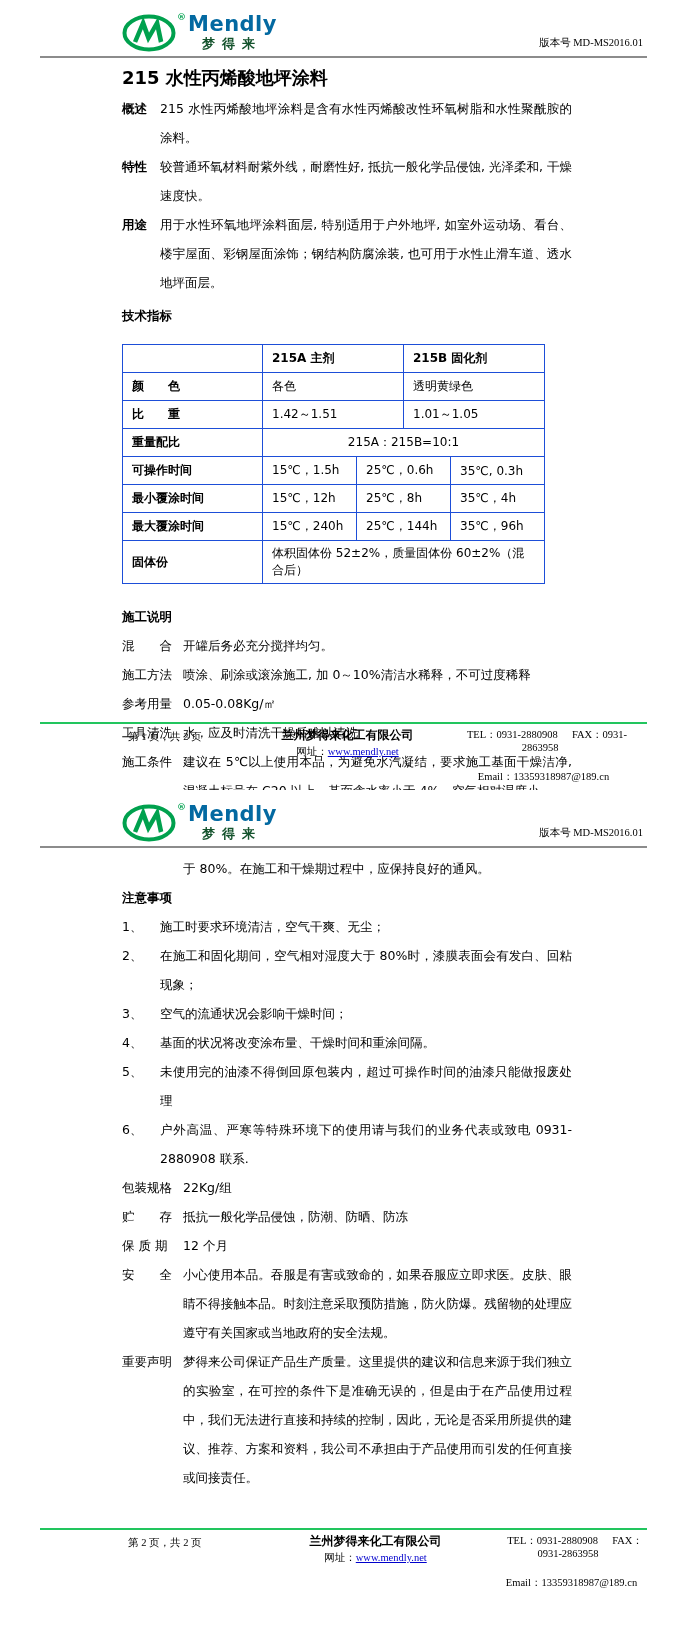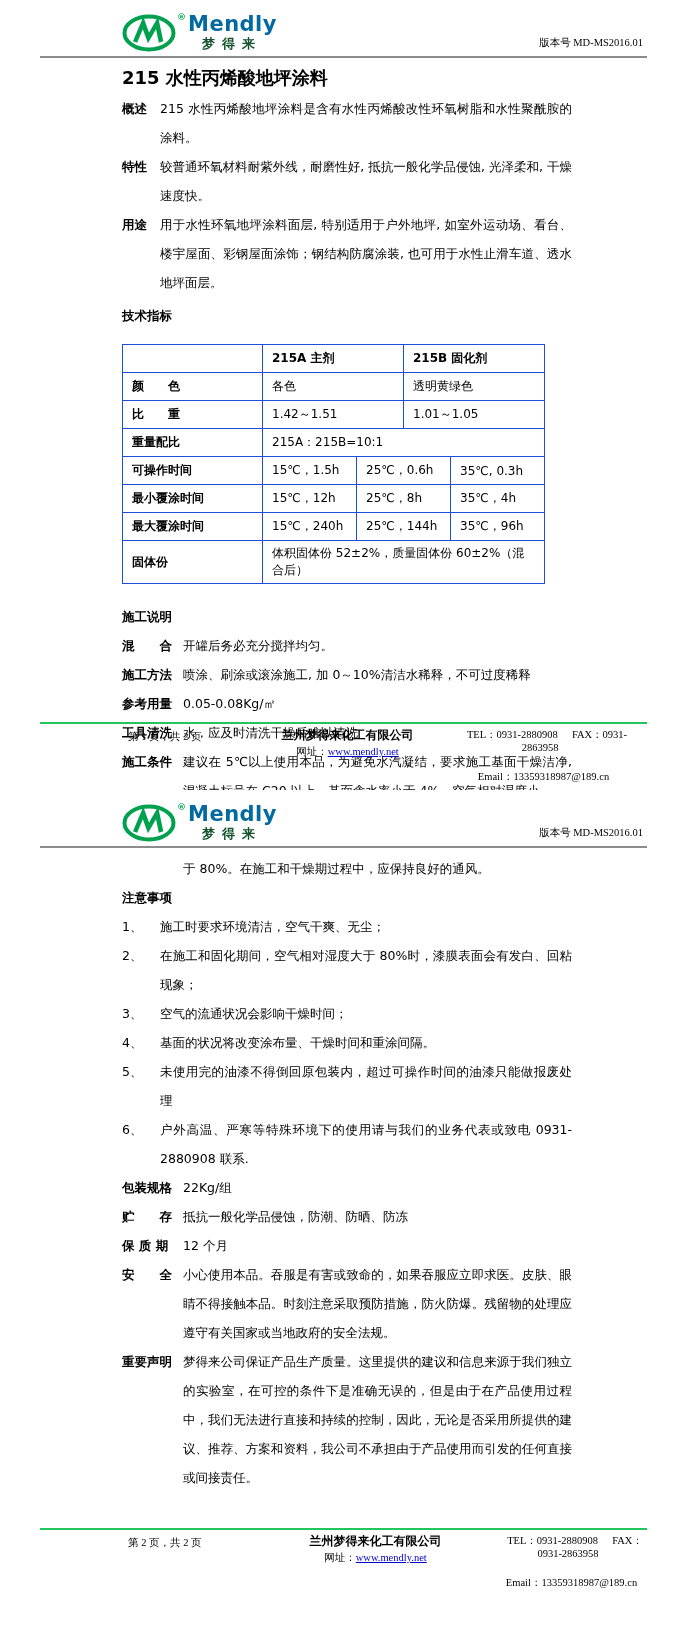--- a/index.html
+++ b/index.html
@@ -30,25 +30,25 @@
   .sect-row { display: flex; line-height: 29px; }
   .sect-label { flex: 0 0 38px; font-weight: bold; }
   .sect-text { flex: 1; text-align: justify; }
   .sub-head { font-weight: bold; line-height: 29px; }
 
   
   table.spec { border-collapse: collapse; table-layout: fixed; width: 422px; margin: 14px 0 0 0; font-size: 12px; }
   table.spec td { border: 1px solid #1d4ed8; padding: 4px 9px; height: 19px; vertical-align: middle; }
   table.spec td.lbl { font-weight: bold; }
   table.spec td.hd { font-weight: bold; }
-  table.spec td.ctr { }
+  table.spec td.ctr { text-align: center; }
 
   .con-block { margin-top: 18px; }
   .con-row { display: flex; line-height: 29px; }
-  .con-label { flex: 0 0 61px; font-weight: bold; }
+  .con-label { flex: 0 0 61px; font-weight: normal; }
   .con-text { flex: 1; text-align: justify; }
 
   
   .continuation { padding-left: 61px; line-height: 29px; margin-top: 6px; }
   .note-row { display: flex; line-height: 29px; }
   .note-num { flex: 0 0 38px; }
   .note-text { flex: 1; text-align: justify; }
 
   
   .footer { position: absolute; left: 40px; right: 40px; border-top: 2px solid #22c55e; padding-top: 3px; display: flex; font-family: "Liberation Serif", serif; font-size: 10.5px; }

